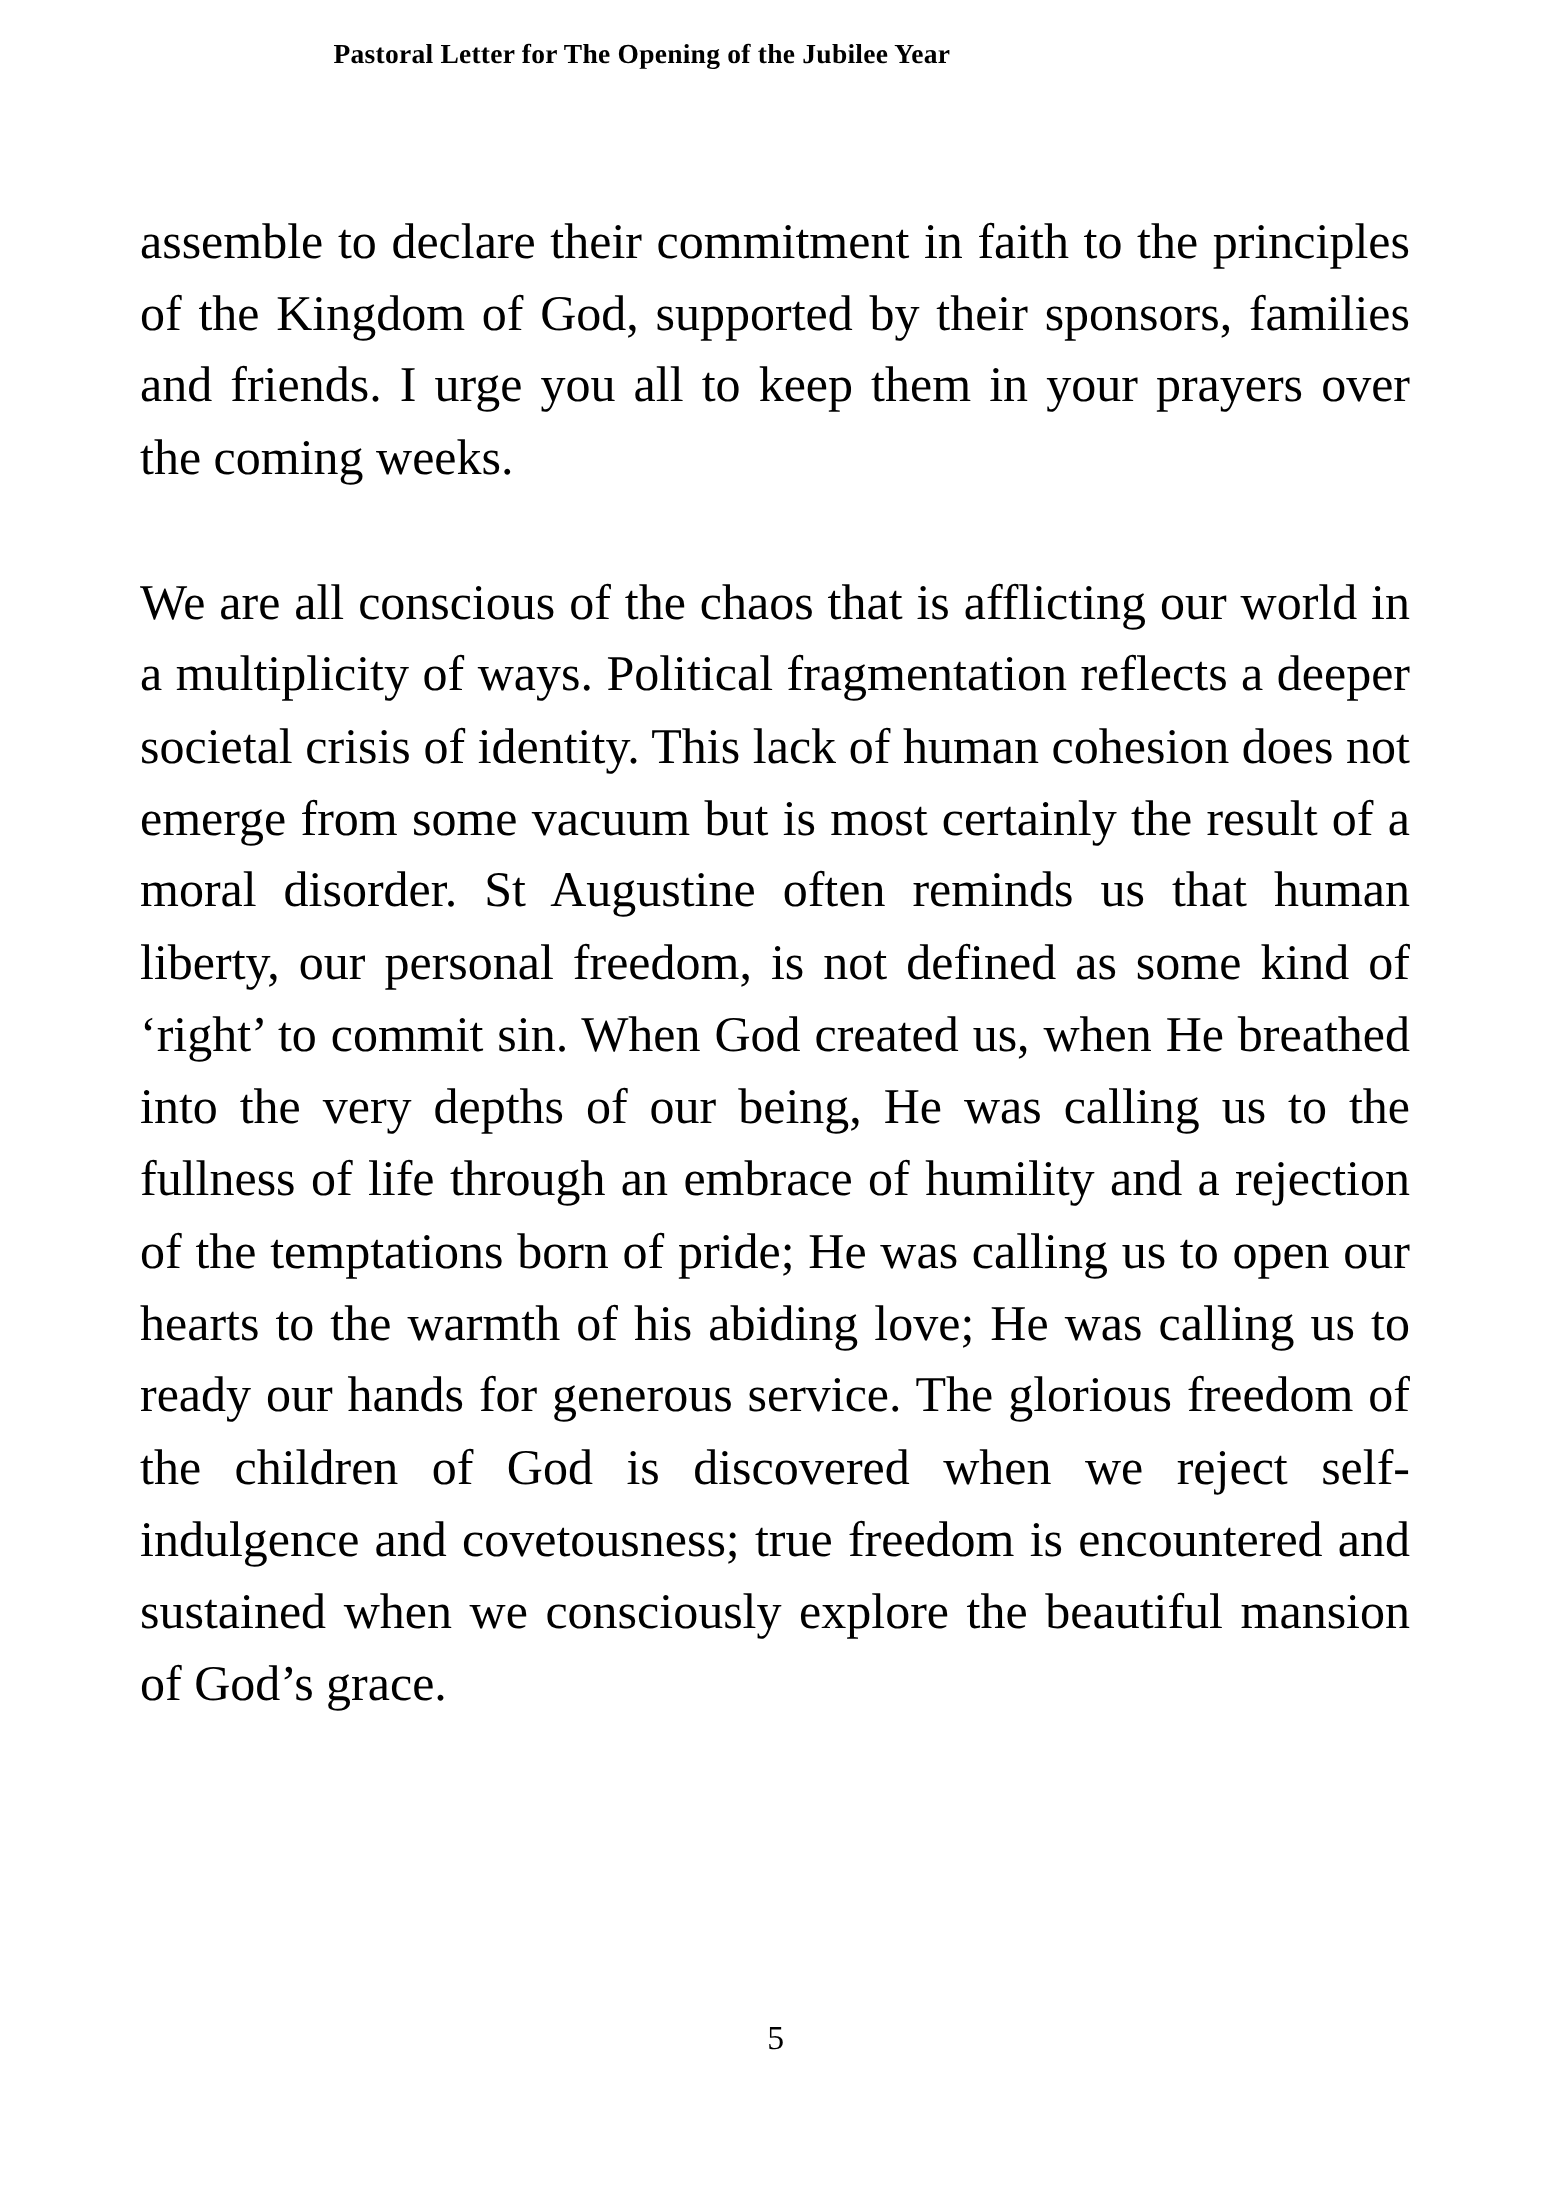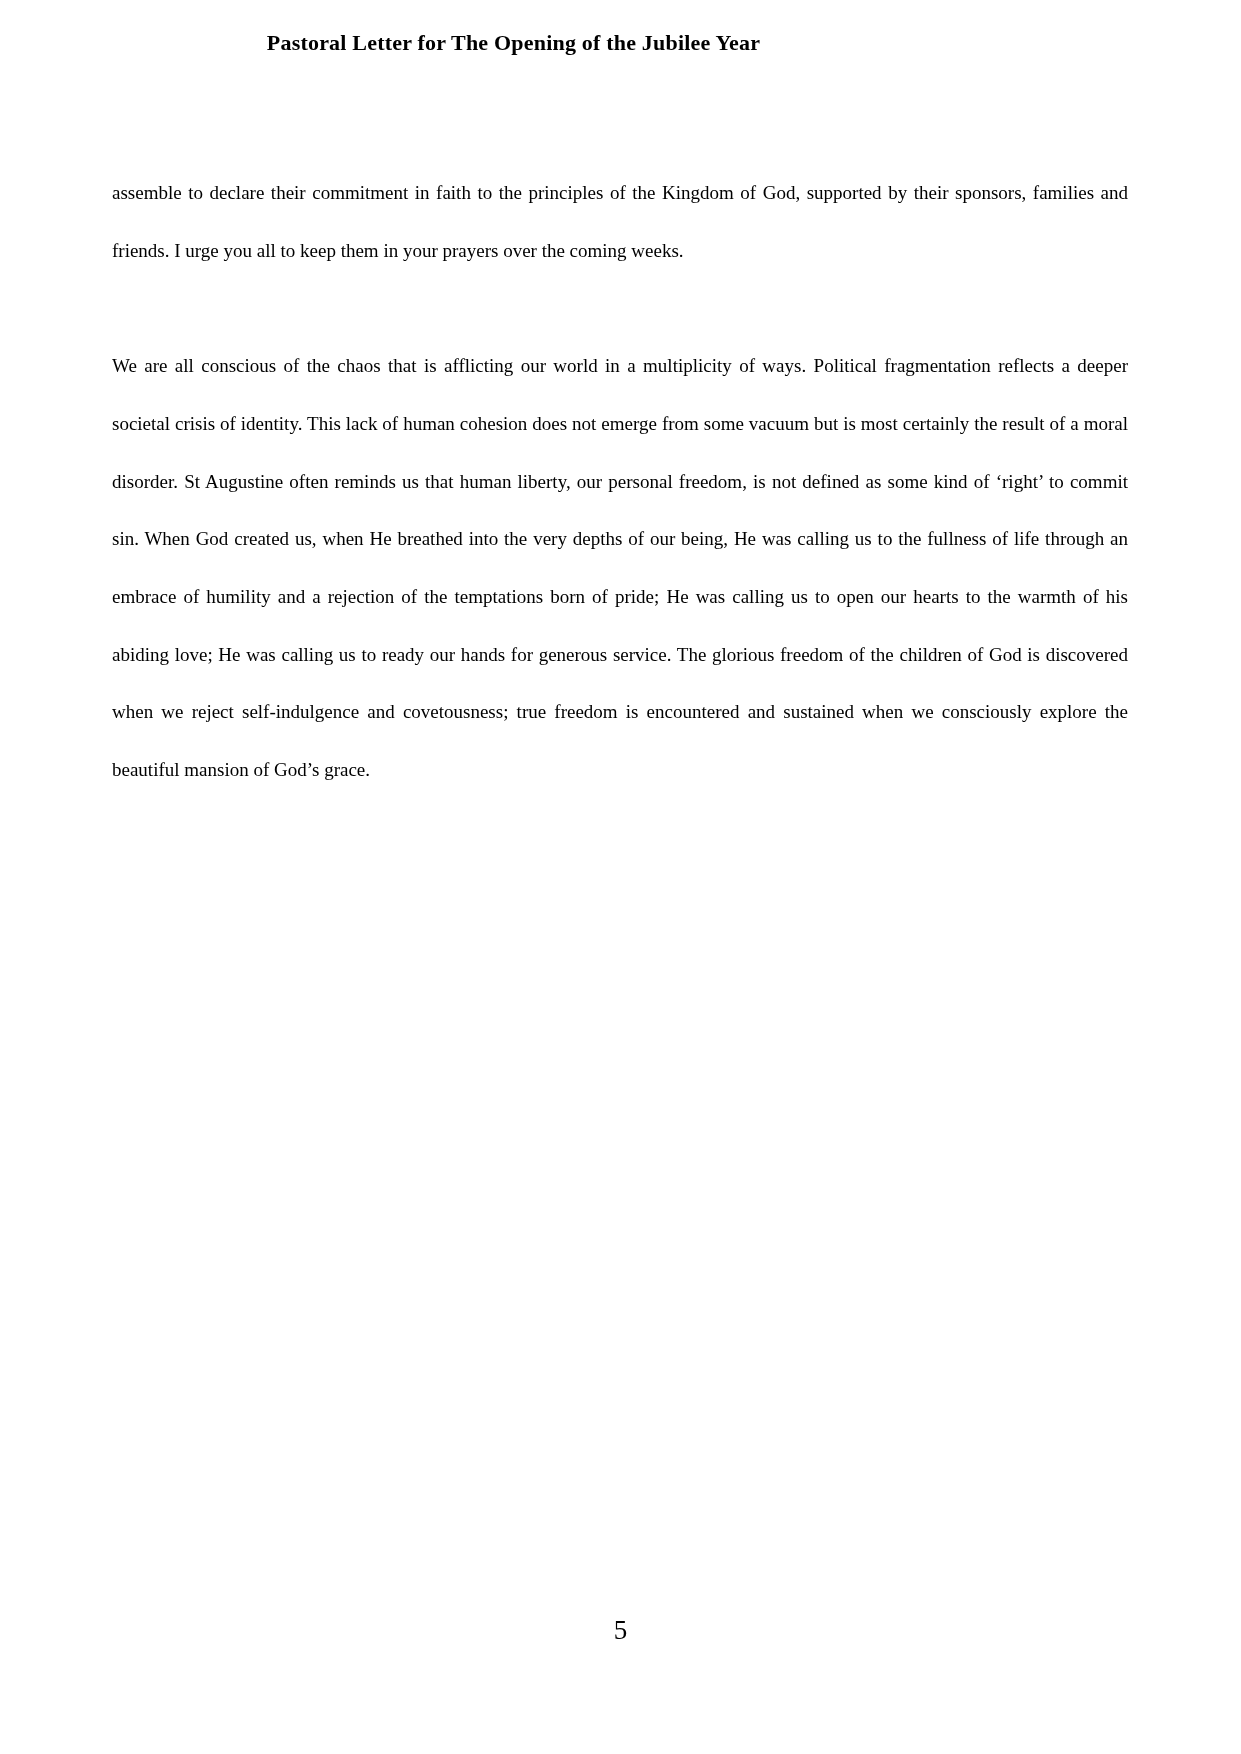--- a/index.html
+++ b/index.html
@@ -25,21 +25,21 @@
     font-weight: bold;
     font-size: 22px;
     line-height: 30px;
     letter-spacing: 0.2px;
   }
   .body-text {
     position: absolute;
     top: 164px;
     left: 112px;
     width: 1016px;
-    font-size: 19px;
+    font-size: 40px;
     line-height: 57.7px;
     text-align: justify;
   }
   .body-text p {
     margin: 0 0 57.7px 0;
     padding: 0;
   }
   .footer {
     position: absolute;
     top: 1614px;

